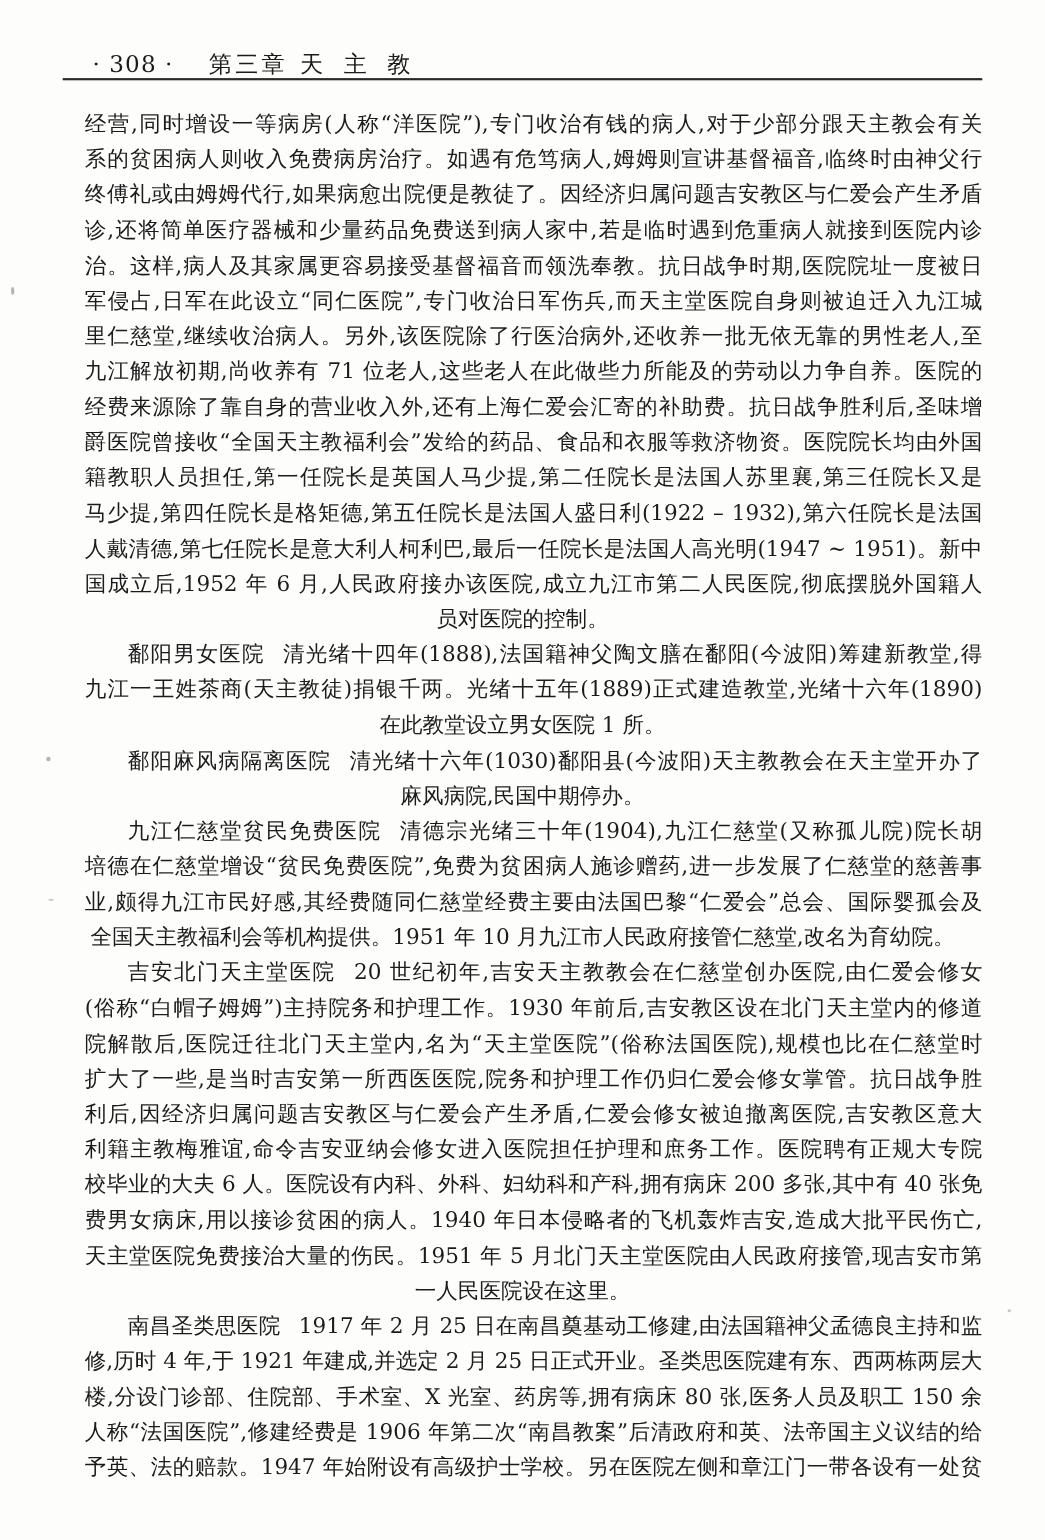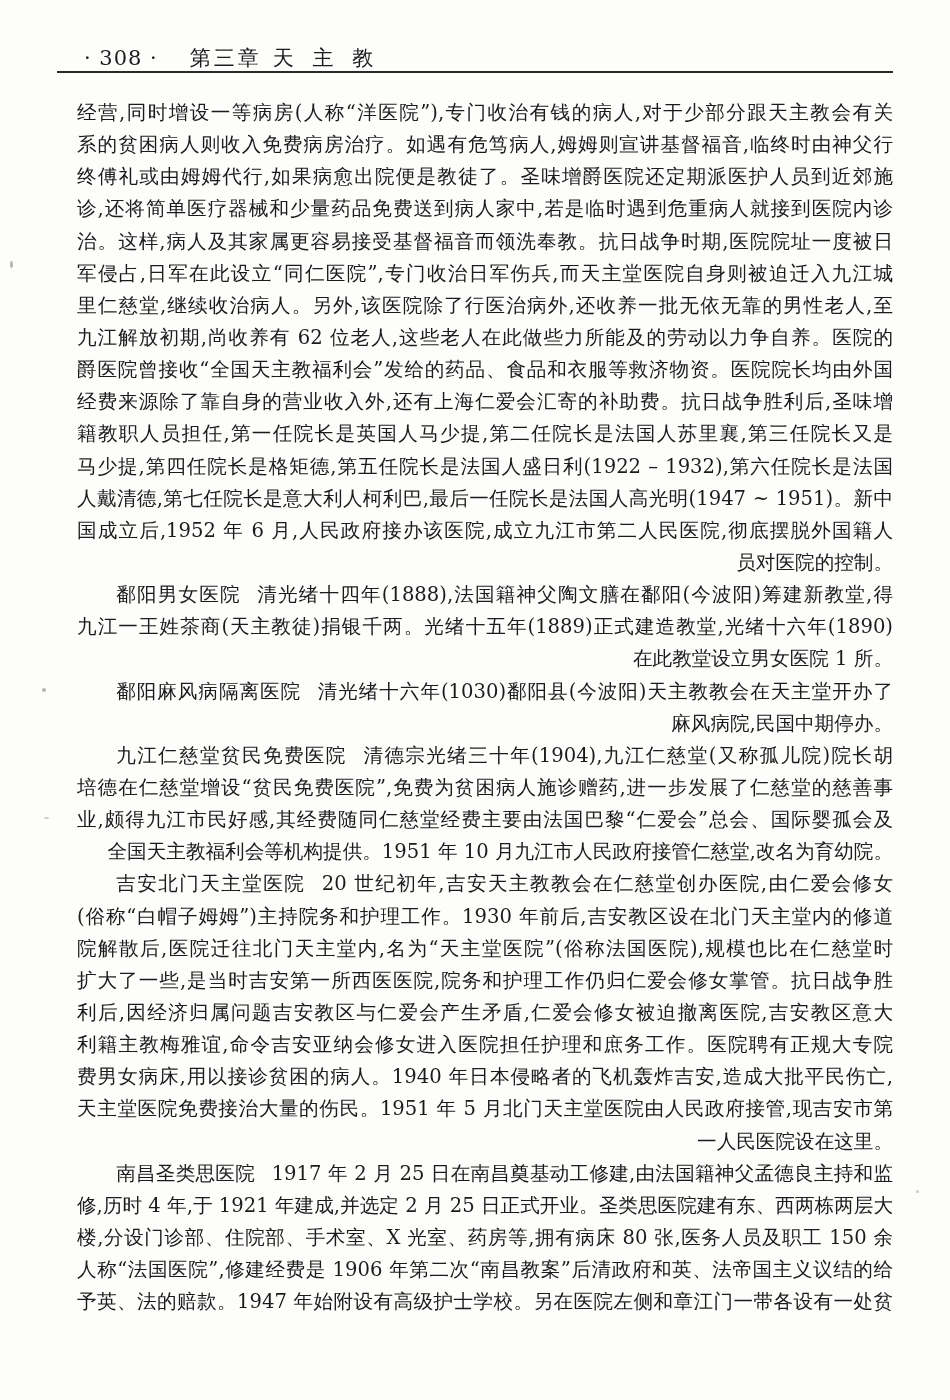--- a/index.html
+++ b/index.html
@@ -31,21 +31,21 @@
   }
   .body-text {
     position: absolute;
     left: 57px; right: 57px; top: 97px;
   }
   .line {
     font-size: 19.6px;
     line-height: 32.15px;
     height: 32.15px;
     overflow: hidden;
-    text-align: right;
+    text-align: center;
     white-space: nowrap;
   }
   .line.fill {
     white-space: normal;
     text-align: justify;
     text-align-last: justify;
     margin-left: 20px;
   }
   .line.indent { text-indent: 2em; }
   .para-heading {
@@ -71,48 +71,49 @@
   <span class="page-number">· 308 ·</span>
   <span class="chapter-label">第三章</span>
   <span class="chapter-title">天 主 教</span>
 </div>
 
 <div class="header-rule"></div>
 
 <div class="body-text">
     <div class="line fill">经营,同时增设一等病房(人称“洋医院”),专门收治有钱的病人,对于少部分跟天主教会有关</div>
     <div class="line fill">系的贫困病人则收入免费病房治疗。如遇有危笃病人,姆姆则宣讲基督福音,临终时由神父行</div>
-    <div class="line fill">终傅礼或由姆姆代行,如果病愈出院便是教徒了。圣味增爵医院还定期派医护人员到近郊施</div>
+    <div class="line fill">终傅礼或由姆姆代行,如果病愈出院便是教徒了。因经济归属问题吉安教区与仁爱会产生矛盾</div>
     <div class="line fill">诊,还将简单医疗器械和少量药品免费送到病人家中,若是临时遇到危重病人就接到医院内诊</div>
     <div class="line fill">治。这样,病人及其家属更容易接受基督福音而领洗奉教。抗日战争时期,医院院址一度被日</div>
     <div class="line fill">军侵占,日军在此设立“同仁医院”,专门收治日军伤兵,而天主堂医院自身则被迫迁入九江城</div>
     <div class="line fill">里仁慈堂,继续收治病人。另外,该医院除了行医治病外,还收养一批无依无靠的男性老人,至</div>
-    <div class="line fill">九江解放初期,尚收养有 62 位老人,这些老人在此做些力所能及的劳动以力争自养。医院的</div>
+    <div class="line fill">九江解放初期,尚收养有 71 位老人,这些老人在此做些力所能及的劳动以力争自养。医院的</div>
+    <div class="line fill">经费来源除了靠自身的营业收入外,还有上海仁爱会汇寄的补助费。抗日战争胜利后,圣味增</div>
     <div class="line fill">爵医院曾接收“全国天主教福利会”发给的药品、食品和衣服等救济物资。医院院长均由外国</div>
-    <div class="line fill">经费来源除了靠自身的营业收入外,还有上海仁爱会汇寄的补助费。抗日战争胜利后,圣味增</div>
     <div class="line fill">籍教职人员担任,第一任院长是英国人马少提,第二任院长是法国人苏里襄,第三任院长又是</div>
     <div class="line fill">马少提,第四任院长是格矩德,第五任院长是法国人盛日利(1922 – 1932),第六任院长是法国</div>
     <div class="line fill">人戴清德,第七任院长是意大利人柯利巴,最后一任院长是法国人高光明(1947 ~ 1951)。新中</div>
     <div class="line fill">国成立后,1952 年 6 月,人民政府接办该医院,成立九江市第二人民医院,彻底摆脱外国籍人</div>
     <div class="line">员对医院的控制。</div>
     <div class="line fill indent"><span class="para-heading">鄱阳男女医院</span><span>清光绪十四年(1888),法国籍神父陶文膳在鄱阳(今波阳)筹建新教堂,得</span></div>
     <div class="line fill">九江一王姓茶商(天主教徒)捐银千两。光绪十五年(1889)正式建造教堂,光绪十六年(1890)</div>
     <div class="line">在此教堂设立男女医院 1 所。</div>
     <div class="line fill indent"><span class="para-heading">鄱阳麻风病隔离医院</span><span>清光绪十六年(1030)鄱阳县(今波阳)天主教教会在天主堂开办了</span></div>
     <div class="line">麻风病院,民国中期停办。</div>
     <div class="line fill indent"><span class="para-heading">九江仁慈堂贫民免费医院</span><span>清德宗光绪三十年(1904),九江仁慈堂(又称孤儿院)院长胡</span></div>
     <div class="line fill">培德在仁慈堂增设“贫民免费医院”,免费为贫困病人施诊赠药,进一步发展了仁慈堂的慈善事</div>
     <div class="line fill">业,颇得九江市民好感,其经费随同仁慈堂经费主要由法国巴黎“仁爱会”总会、国际婴孤会及</div>
     <div class="line">全国天主教福利会等机构提供。1951 年 10 月九江市人民政府接管仁慈堂,改名为育幼院。</div>
     <div class="line fill indent"><span class="para-heading">吉安北门天主堂医院</span><span>20 世纪初年,吉安天主教教会在仁慈堂创办医院,由仁爱会修女</span></div>
     <div class="line fill">(俗称“白帽子姆姆”)主持院务和护理工作。1930 年前后,吉安教区设在北门天主堂内的修道</div>
     <div class="line fill">院解散后,医院迁往北门天主堂内,名为“天主堂医院”(俗称法国医院),规模也比在仁慈堂时</div>
     <div class="line fill">扩大了一些,是当时吉安第一所西医医院,院务和护理工作仍归仁爱会修女掌管。抗日战争胜</div>
     <div class="line fill">利后,因经济归属问题吉安教区与仁爱会产生矛盾,仁爱会修女被迫撤离医院,吉安教区意大</div>
     <div class="line fill">利籍主教梅雅谊,命令吉安亚纳会修女进入医院担任护理和庶务工作。医院聘有正规大专院</div>
+    <div class="line fill">校毕业的大夫 6 人。医院设有内科、外科、妇幼科和产科,拥有病床 200 多张,其中有 40 张免</div>
     <div class="line fill">费男女病床,用以接诊贫困的病人。1940 年日本侵略者的飞机轰炸吉安,造成大批平民伤亡,</div>
     <div class="line fill">天主堂医院免费接治大量的伤民。1951 年 5 月北门天主堂医院由人民政府接管,现吉安市第</div>
     <div class="line">一人民医院设在这里。</div>
     <div class="line fill indent"><span class="para-heading">南昌圣类思医院</span><span>1917 年 2 月 25 日在南昌奠基动工修建,由法国籍神父孟德良主持和监</span></div>
     <div class="line fill">修,历时 4 年,于 1921 年建成,并选定 2 月 25 日正式开业。圣类思医院建有东、西两栋两层大</div>
     <div class="line fill">楼,分设门诊部、住院部、手术室、X 光室、药房等,拥有病床 80 张,医务人员及职工 150 余人,</div>
     <div class="line fill">人称“法国医院”,修建经费是 1906 年第二次“南昌教案”后清政府和英、法帝国主义议结的给</div>
     <div class="line fill">予英、法的赔款。1947 年始附设有高级护士学校。另在医院左侧和章江门一带各设有一处贫</div>
   </div>
 

